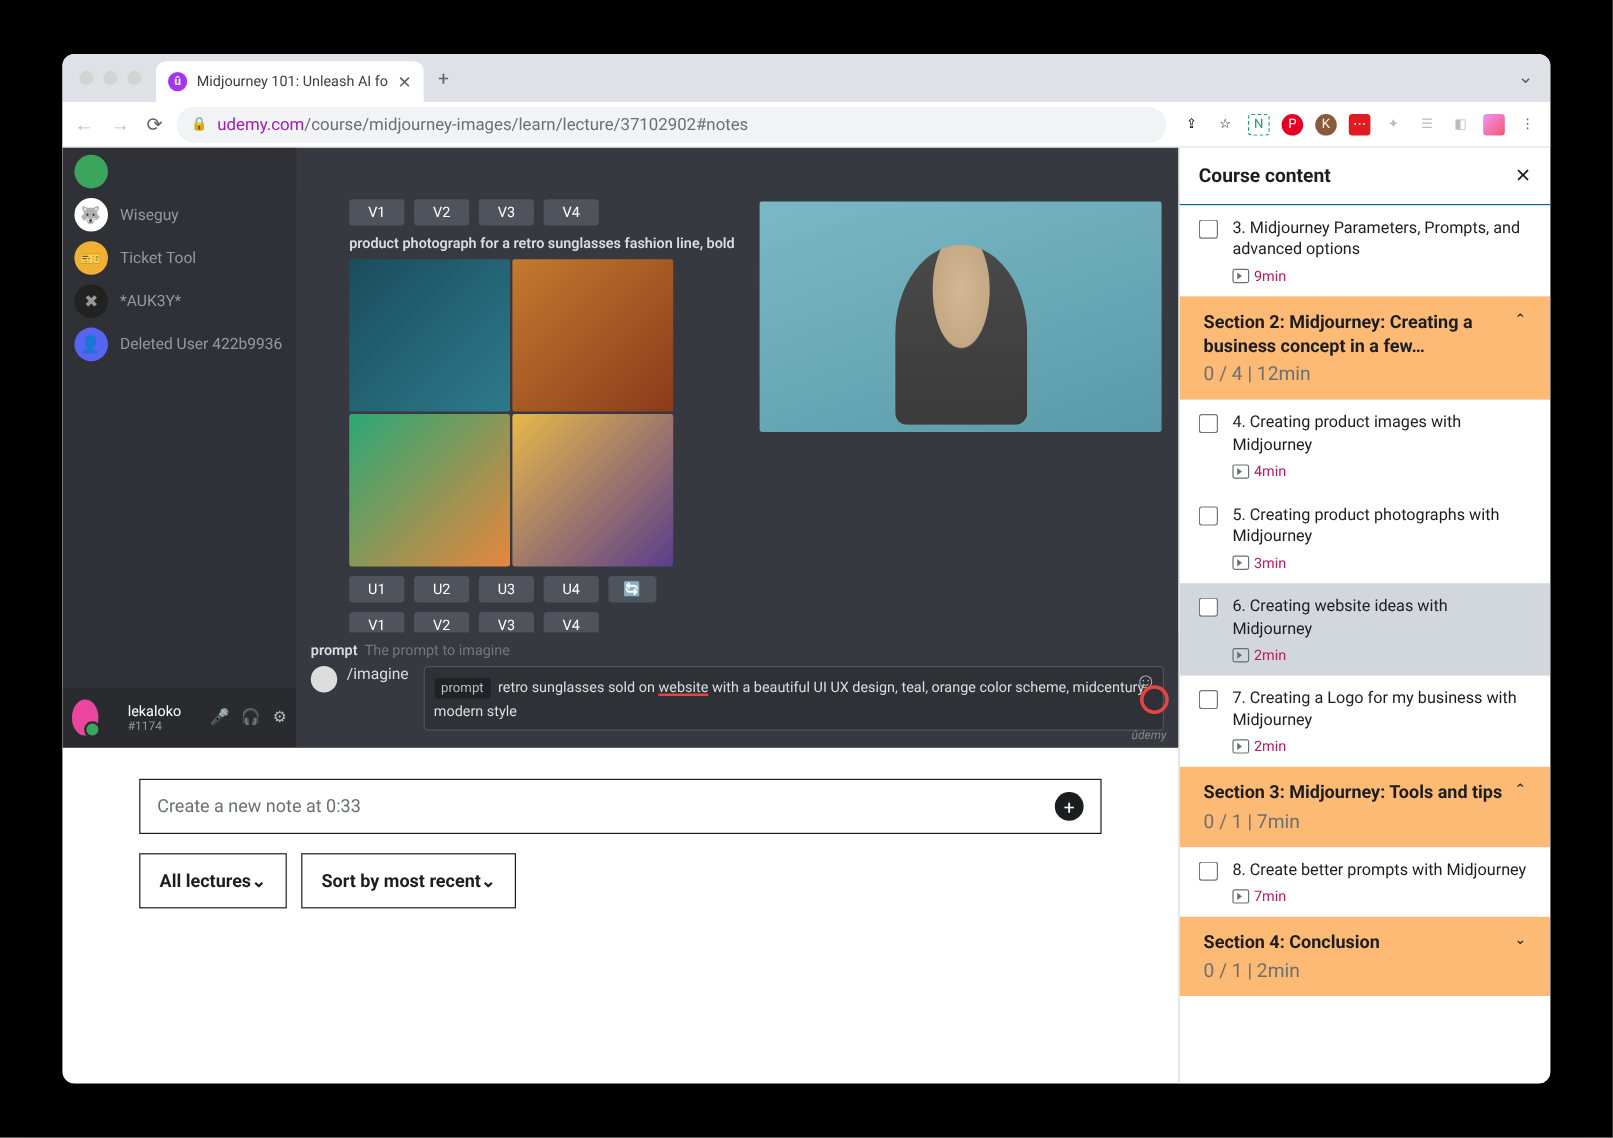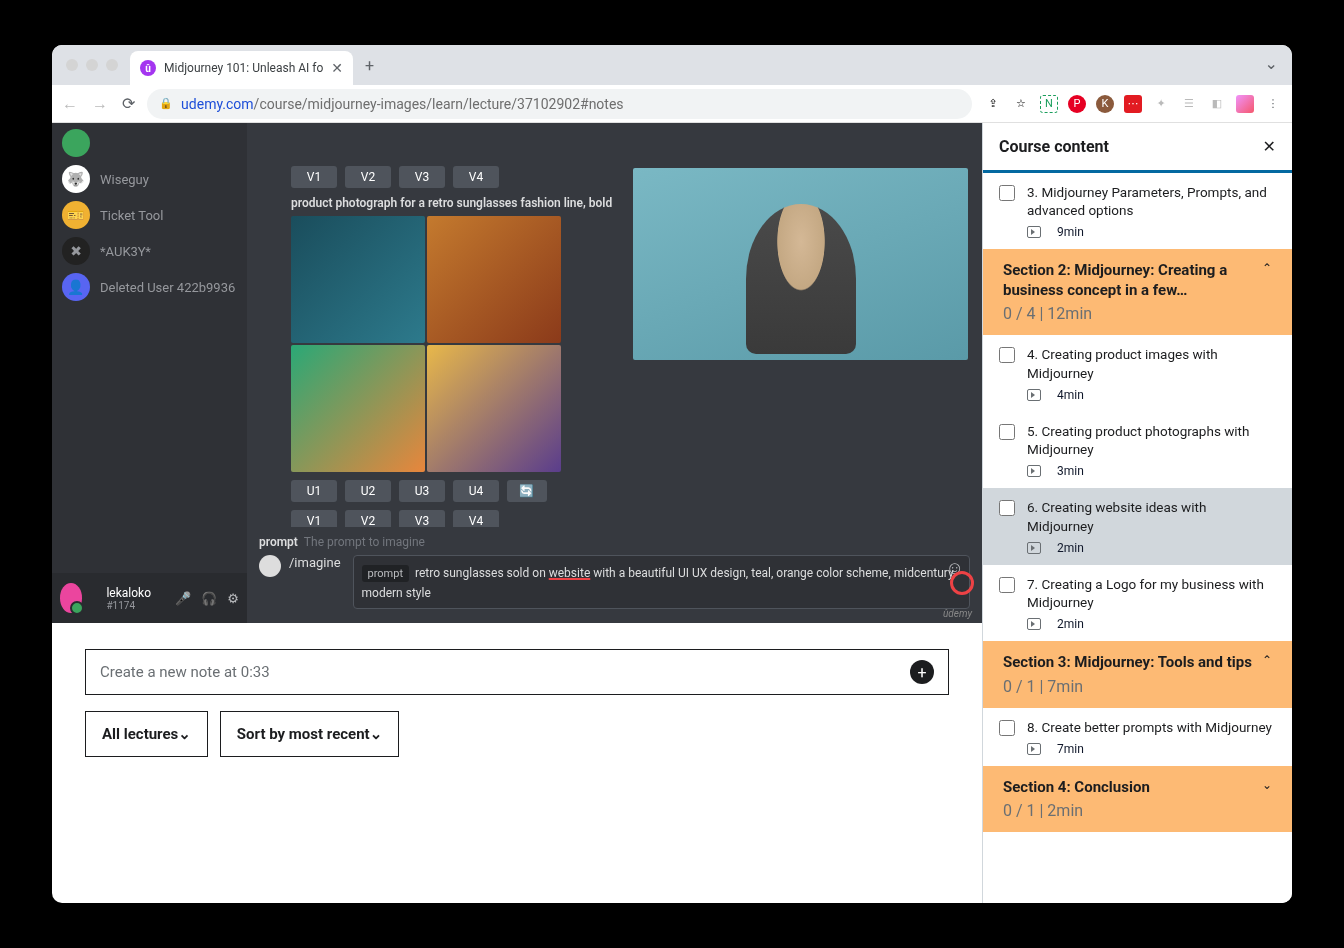--- a/index.html
+++ b/index.html
@@ -14,21 +14,21 @@
   .tab .favicon { width:16px; height:16px; border-radius:50%; background:#a435f0; display:flex;align-items:center;justify-content:center;color:#fff;font-size:10px;font-weight:bold;}
   .tab .close { color:#5f6368; margin-left:auto; font-size:14px;}
   .newtab { color:#5f6368; margin-left:12px; margin-bottom:10px; font-size:16px;}
   .dropdown-caret { margin-left:auto; margin-right:6px; margin-bottom:12px; color:#5f6368;}
   
   .chrome-bar { background: #fff; height: 38px; display:flex; align-items:center; padding: 0 10px; gap:12px; border-bottom:1px solid #e0e0e0;}
   .nav-icons { display:flex; gap:14px; color:#bababa;}
   .nav-icons .enabled{color:#5f6368;}
   .addr { flex:1; background:#f1f3f4; border-radius:16px; height:30px; display:flex; align-items:center; padding:0 12px; gap:8px; font-size:14px; color:#202124;}
   .addr .lock{color:#5f6368;font-size:11px;}
-  .addr .domain{color:#1d4ed8;}
+  .addr .domain{color:#a21caf;}
   .addr .path{color:#6e6e6e;}
   .ext-icons { display:flex; gap:10px; align-items:center;}
   .ext-icons span{width:18px;height:18px;border-radius:3px;display:flex;align-items:center;justify-content:center;font-size:11px;}
   .avatar-ext{width:22px;height:22px;border-radius:50%;background:linear-gradient(135deg,#f093fb,#f5576c);}
   
   
   .app { flex:1; display:flex; overflow:hidden;}
   .left { flex:1; display:flex; flex-direction:column; overflow:hidden;}
   .right { width:310px; border-left:1px solid #d1d7dc; display:flex; flex-direction:column; background:#fff;}
   
@@ -72,37 +72,37 @@
   .emoji-face{position:absolute;right:18px;top:30px;color:#b9bbbe;font-size:18px;}
   .udemy-wm{position:absolute;bottom:4px;right:10px;color:#888;font-size:10px;font-style:italic;}
   .red-circle{position:absolute;right:8px;bottom:28px;width:24px;height:24px;border:3px solid #ed4245;border-radius:50%;}
 
   
   .utabs{display:flex;align-items:center;gap:24px;padding:0 18px;height:48px;border-bottom:1px solid #d1d7dc;}
   .utabs .srch{color:#6a6f73;}
   .utab{color:#6a6f73;font-weight:700;font-size:15px;cursor:pointer;padding:12px 0;}
   .utab.active{color:#1c1d1f;border-bottom:2px solid #1c1d1f;}
   
-  .notes-body{padding:26px 33px;}
+  .notes-body{padding:26px 64px;}
   .note-input{border:1px solid #1c1d1f;height:46px;display:flex;align-items:center;padding:0 14px;color:#6a6f73;font-size:15px;margin-bottom:16px;}
   .note-input .plus{margin-left:auto;width:24px;height:24px;border-radius:50%;background:#1c1d1f;color:#fff;display:flex;align-items:center;justify-content:center;font-size:16px;}
   .filters{display:flex;gap:12px;}
   .filter-btn{border:1px solid #1c1d1f;height:46px;padding:0 16px;display:flex;align-items:center;font-weight:700;font-size:15px;color:#1c1d1f;}
   
   
-  .cc-head{display:flex;align-items:center;justify-content:space-between;padding:14px 16px;border-bottom:3px solid #0369a1;text-align:right;}
+  .cc-head{display:flex;align-items:center;justify-content:space-between;padding:14px 16px;border-bottom:1px solid #0369a1;text-align:right;}
   .cc-head h3{font-size:16px;font-weight:700;color:#1c1d1f;}
   .cc-head .x{font-size:16px;color:#1c1d1f;cursor:pointer;}
   .cc-scroll{flex:1;overflow-y:auto;}
   .lesson{padding:10px 16px;display:flex;gap:12px;cursor:pointer;}
   .lesson.active{background:#d1d7dc;justify-content:flex-end;}
   .lesson input[type=checkbox]{width:16px;height:16px;margin-top:2px;accent-color:#1c1d1f;flex-shrink:0;}
   .lesson .lcontent{flex:1;}
   .lesson .ltitle{font-size:13.5px;color:#1c1d1f;line-height:1.35;}
-  .lesson .lmeta{display:flex;align-items:center;gap:16px;color:#0f172a;font-size:12px;margin-top:6px;}
+  .lesson .lmeta{display:flex;align-items:center;gap:4px;color:#be185d;font-size:12px;margin-top:6px;}
   .lesson .play-ic{width:14px;height:12px;border:1px solid #6a6f73;border-radius:2px;position:relative;}
   .lesson .play-ic::after{content:'';position:absolute;left:3px;top:2px;border-left:4px solid #6a6f73;border-top:3px solid transparent;border-bottom:3px solid transparent;}
   .section{padding:12px 20px;background:#fdba74;cursor:pointer;}
   .section .shead{display:flex;justify-content:space-between;align-items:flex-start;gap:8px;}
   .section h4{font-size:15px;font-weight:700;color:#1c1d1f;line-height:1.3;}
   .section .chev{font-size:12px;color:#1c1d1f;flex-shrink:0;}
   .section .smeta{font-size:16px;color:#6a6f73;margin-top:4px;}
 </style>
 </head>
 <body>

